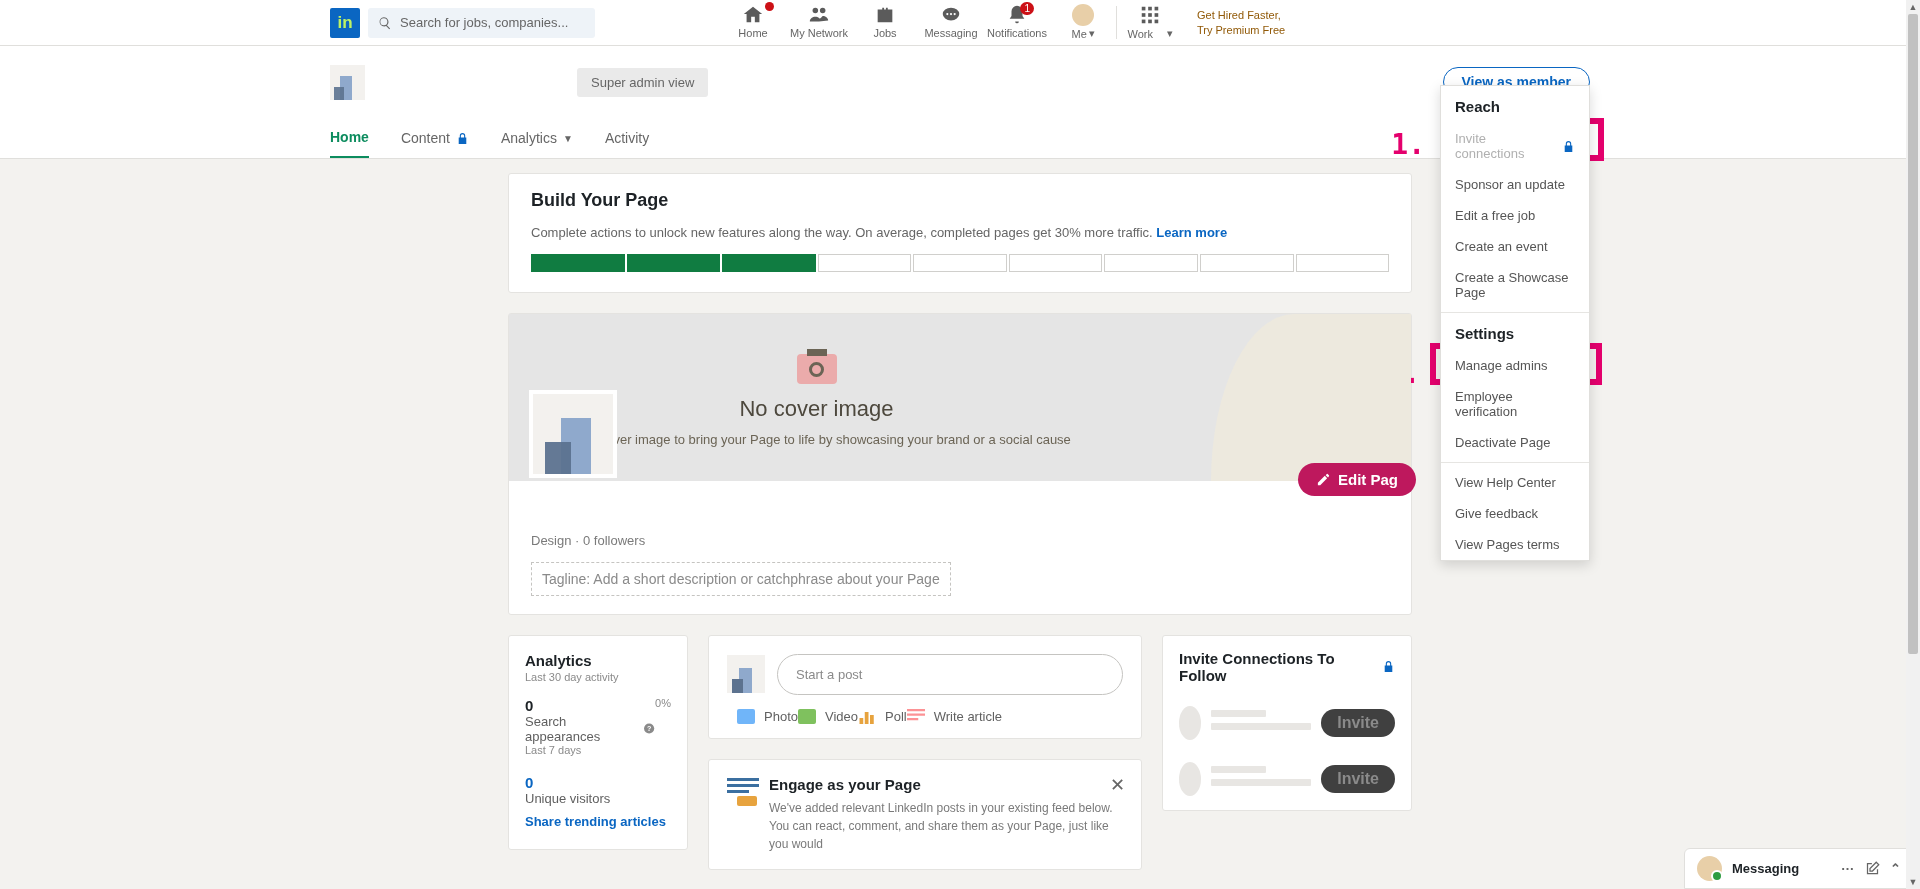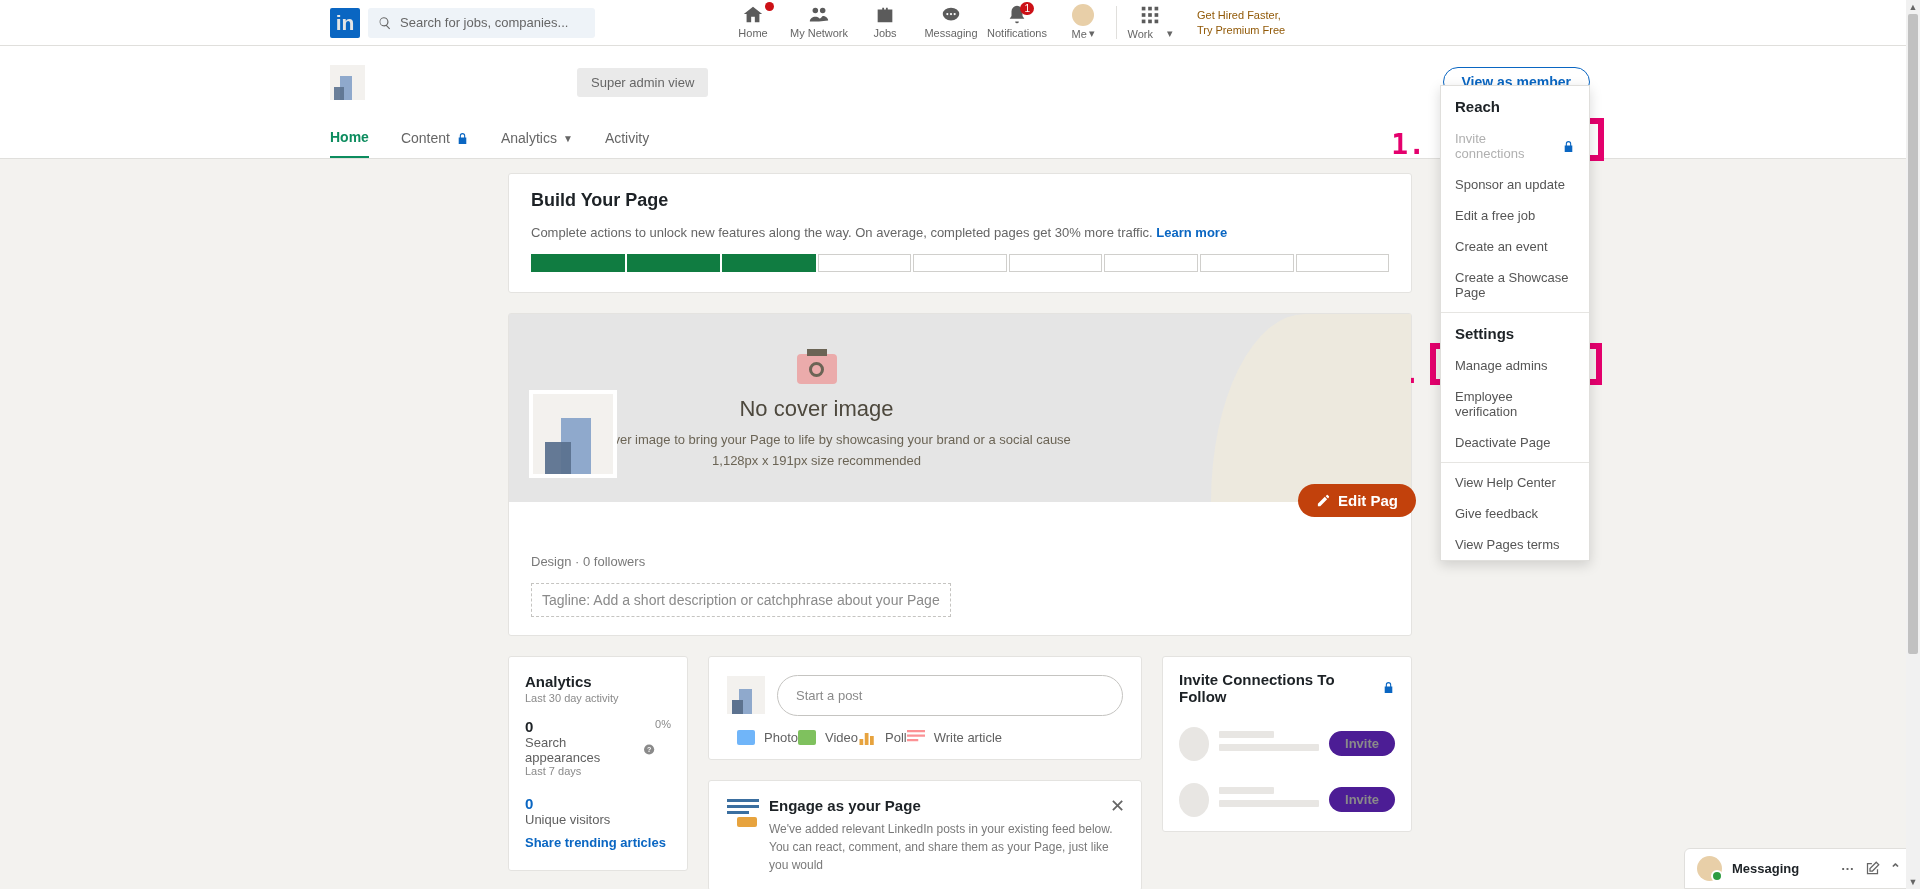--- a/index.html
+++ b/index.html
@@ -1,18 +1,18 @@
 <!DOCTYPE html>
 <html><head>
 <meta charset="utf-8">
 <style>
 * { margin:0; padding:0; box-sizing:border-box; font-family:-apple-system,BlinkMacSystemFont,"Segoe UI",Arial,sans-serif; }
 body { background:#f3f2ef; color:#1d2226; }
 .topbar { background:#fff; border-bottom:1px solid #e0dfdc; height:46px; display:flex; align-items:center; padding:0 330px; gap:8px; position:relative; }
-.logo { width:30px; height:30px; background:#0a66c2; color:#e5e5e5; font-weight:700; font-size:21px; border-radius:2px; display:flex; align-items:center; justify-content:center; }
+.logo { width:30px; height:30px; background:#0a66c2; color:#bef264; font-weight:700; font-size:17px; border-radius:2px; display:flex; align-items:center; justify-content:center; }
 .search { background:#eef3f8; border-radius:3px; height:30px; width:227px; display:flex; align-items:center; padding:0 10px; color:#666; font-size:13px; gap:8px; }
 .nav { position:absolute; left:720px; top:0; height:46px; display:flex; align-items:flex-start; }
 .nav-item { width:66px; display:flex; flex-direction:column; align-items:center; font-size:11px; color:#666; gap:1px; padding-top:4px; cursor:pointer; position:relative; }
 .nav-item svg { width:22px; height:22px; }
 .badge { position:absolute; top:2px; right:16px; background:#cc1016; color:#fff; border-radius:10px; font-size:10px; padding:0 4px; line-height:13px; min-width:13px; text-align:center; }
 .nav-sep { width:1px; height:33px; background:#e0dfdc; margin-top:6px; }
 .nav-premium { font-size:11px; color:#915907; line-height:1.35; margin-left:14px; margin-top:8px; }
 
 .admin-head { background:#fff; border-bottom:1px solid #e0dfdc; padding:0 330px; position:relative; }
 .admin-row { display:flex; align-items:center; height:72px; gap:12px; }
@@ -53,21 +53,21 @@
 .cover-cam { width:40px; height:30px; background:#ebabab; border-radius:4px; margin:0 auto; position:relative; display:flex; align-items:center; justify-content:center; }
 .cover-cam::before { content:''; position:absolute; top:-5px; left:10px; width:20px; height:7px; background:#6b6455; }
 .cover-cam span { width:15px; height:15px; border:3px solid #6b6455; border-radius:50%; display:block; }
 .cover-logo { position:absolute; left:20px; top:76px; width:88px; height:88px; background:#fff; padding:4px; }
 .cover-logo-in { width:100%; height:100%; background:#f3f1ee; position:relative; }
 .cover-logo-in::before { content:''; position:absolute; left:28px; bottom:0; width:30px; height:56px; background:#8fa9cc; }
 .cover-logo-in::after { content:''; position:absolute; left:12px; bottom:0; width:26px; height:32px; background:#5c728f; opacity:.95; }
 .meta { padding:52px 22px 18px; position:relative; }
 .meta-line { font-size:13px; color:#7a7a7a; margin-bottom:14px; }
 .tagline { border:1px dashed #c5c4c1; padding:8px 10px; color:#8a8a8a; font-size:14px; display:inline-block; }
-.edit-btn { position:absolute; right:-5px; top:-18px; background:#c2410c; color:#fff; font-weight:600; font-size:15px; padding:8px 18px; border-radius:20px; display:flex; align-items:center; gap:7px; overflow:hidden; }
+.edit-btn { position:absolute; right:-5px; top:-18px; background:#be185d; color:#fff; font-weight:600; font-size:15px; padding:8px 18px; border-radius:20px; display:flex; align-items:center; gap:7px; overflow:hidden; }
 
 .cols { display:flex; gap:20px; }
 .col-l { width:180px; } .col-m { flex:1; } .col-r { width:250px; }
 .analytics { padding:16px 16px 20px; }
 .analytics h3 { font-size:15px; font-weight:600; margin-bottom:2px; }
 .sub { font-size:11px; color:#8a8a8a; }
 .stat-row { margin-top:14px; display:flex; justify-content:space-between; align-items:flex-start; }
 .stat-n { font-size:15px; font-weight:600; color:#1d2226; }
 .stat-l { font-size:13px; color:#5f5f5f; display:flex; align-items:center; gap:5px; }
 .pct { font-size:11px; color:#8a8a8a; }
@@ -90,21 +90,21 @@
 .engage-ic { position:absolute; left:18px; top:18px; width:32px; }
 .engage-body { margin-left:42px; }
 .close-x { position:absolute; right:16px; top:14px; font-size:18px; color:#666; cursor:pointer; }
 
 .invite { padding:14px 16px; }
 .invite h3 { font-size:15px; font-weight:600; display:flex; gap:7px; align-items:center; }
 .inv-row { display:flex; align-items:center; gap:10px; margin-top:22px; }
 .avatar-ph { width:34px; height:34px; border-radius:50%; background:#e8e6e3; }
 .inv-lines div { height:7px; background:#e8e6e3; margin-bottom:6px; border-radius:1px; }
 .inv-lines div:first-child { width:55px; } .inv-lines div:last-child { width:100px; }
-.inv-btn { margin-left:auto; background:#4c1d95; color:#8a8a8a; font-size:13px; font-weight:600; padding:5px 16px; border-radius:15px; }
+.inv-btn { margin-left:auto; background:#404040; color:#8a8a8a; font-size:16px; font-weight:600; padding:5px 16px; border-radius:15px; }
 
 .msg-bar { position:fixed; right:6px; bottom:0; width:230px; background:#fff; border:1px solid #e0dfdc; border-top-left-radius:6px; border-top-right-radius:6px; padding:7px 12px; display:flex; align-items:center; gap:10px; font-size:13px; font-weight:600; }
 .msg-av { width:25px; height:25px; border-radius:50%; background:#e8cfa8; position:relative; }
 .msg-av::after { content:''; position:absolute; right:-1px; bottom:-1px; width:8px; height:8px; background:#2e9c41; border:2px solid #fff; border-radius:50%; }
 
 .scrollbar { position:fixed; right:0; top:0; bottom:0; width:14px; background:#f1f1f1; }
 .scrollbar-thumb { position:absolute; left:2px; right:2px; top:14px; height:640px; background:#c1c1c1; border-radius:2px; }
 .scroll-arrow { position:absolute; left:0; right:0; height:14px; display:flex; align-items:center; justify-content:center; font-size:9px; color:#666; }
 </style>
 </head>
@@ -272,21 +272,20 @@
 
   <div class="card" style="overflow:visible;">
     <div class="cover">
       <div class="cover-slice"></div>
       <div style="width:575px;position:relative;">
         <div class="cover-cam">
             <span></span>
           </div>
         <h3>No cover image</h3>
         <p>Add a cover image to bring your Page to life by showcasing your brand or a social cause</p>
-        <p>1,128px x 191px size recommended</p>
       </div>
       <div class="cover-logo">
           <div class="cover-logo-in"></div>
         </div>
     </div>
     <div class="meta">
       <div class="edit-btn">
         <svg width="15" height="15" viewBox="0 0 24 24" fill="#fff">
             <path d="M3 17.25V21h3.75L17.8 9.94l-3.75-3.75zm17.7-10.6a1 1 0 000-1.4l-2-2a1 1 0 00-1.4 0l-1.8 1.8 3.75 3.75z"></path>
           </svg>

